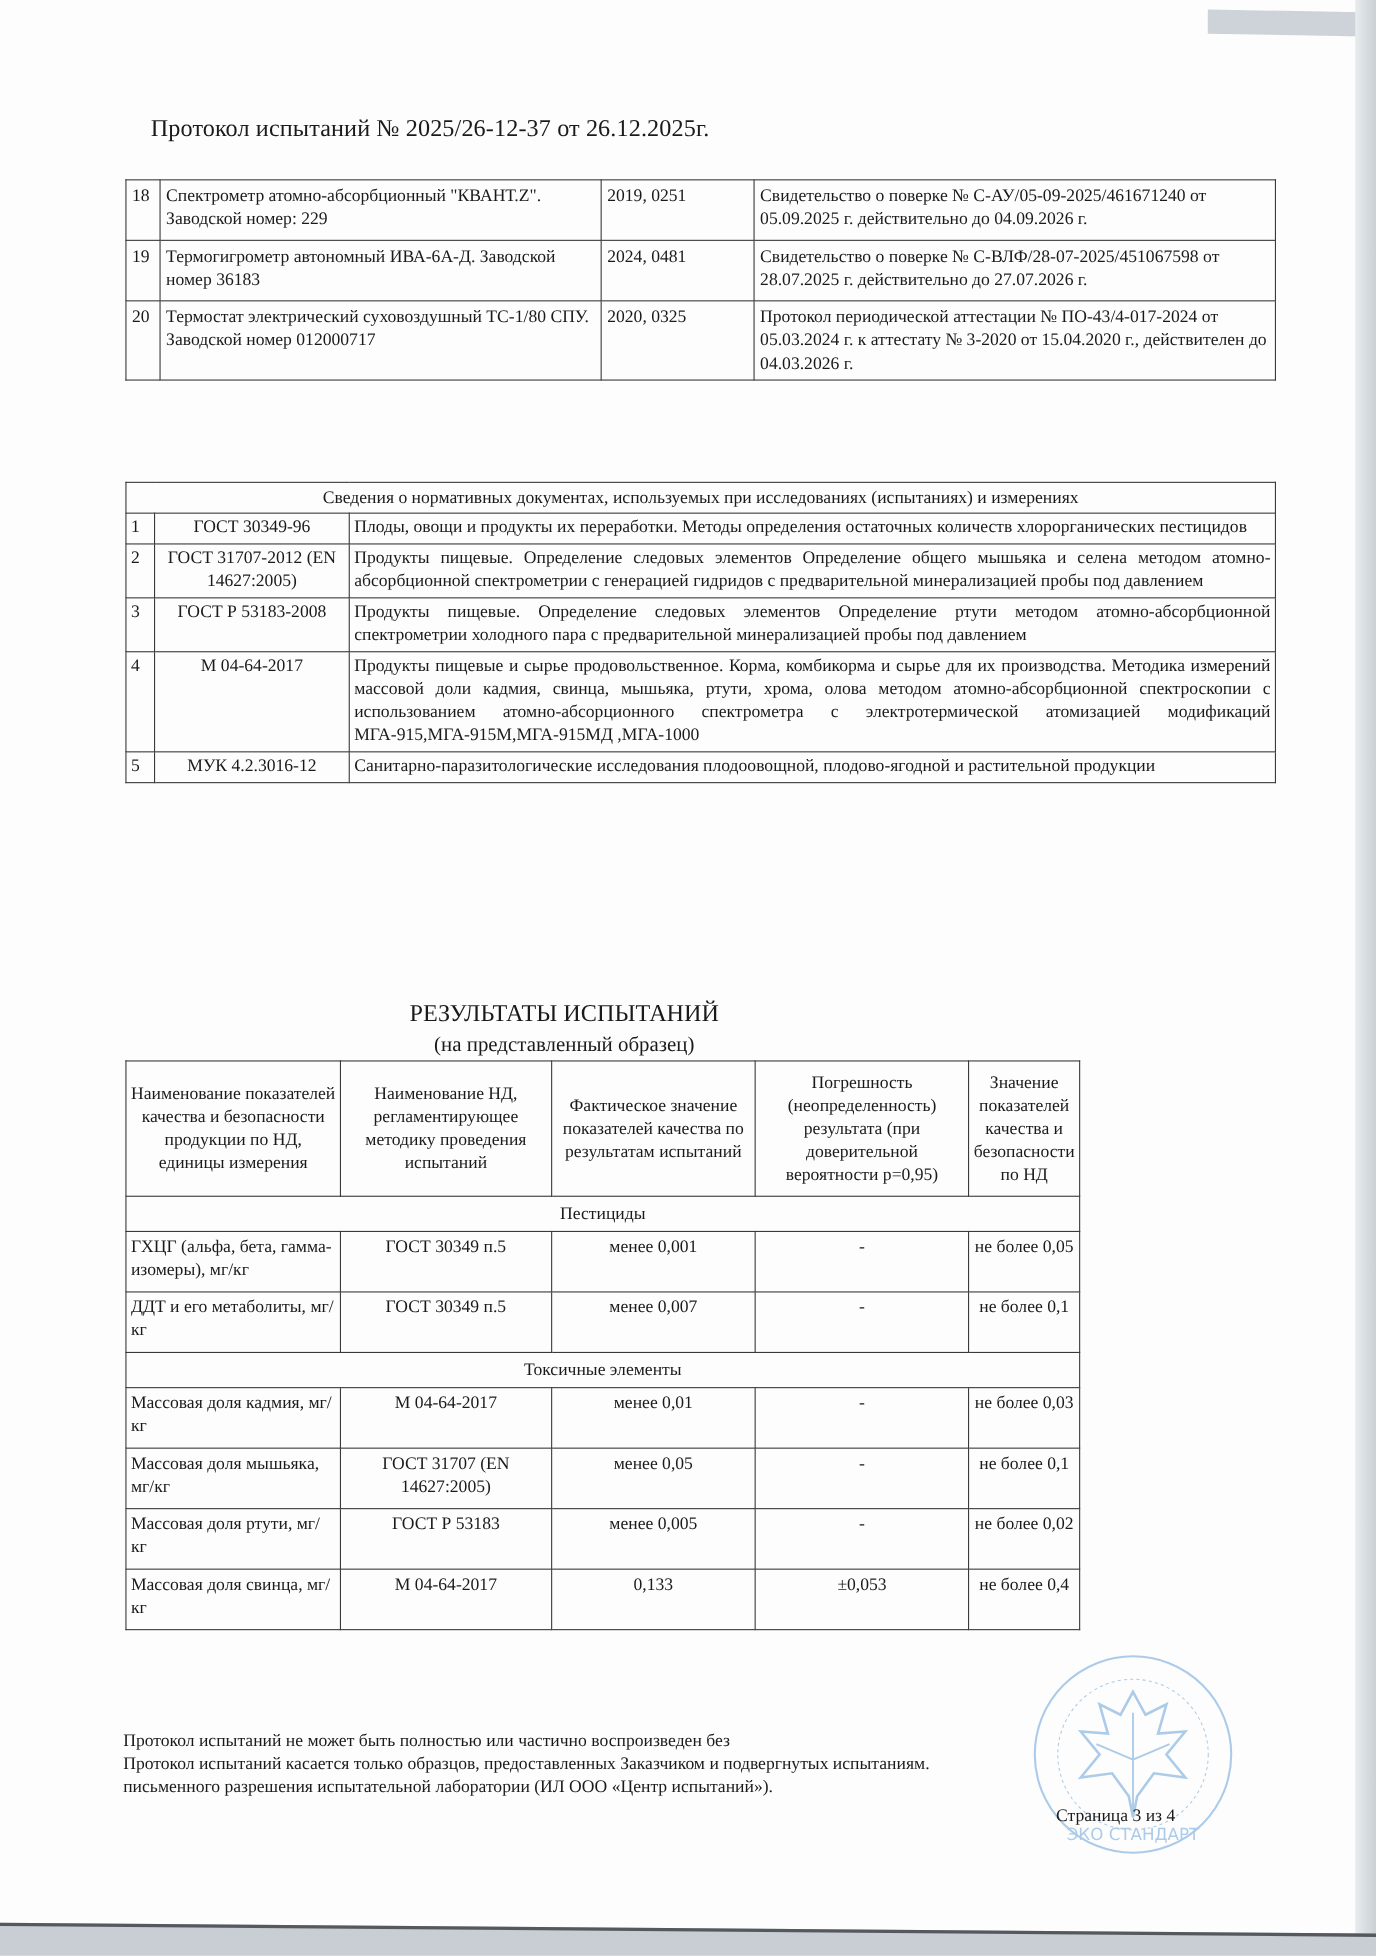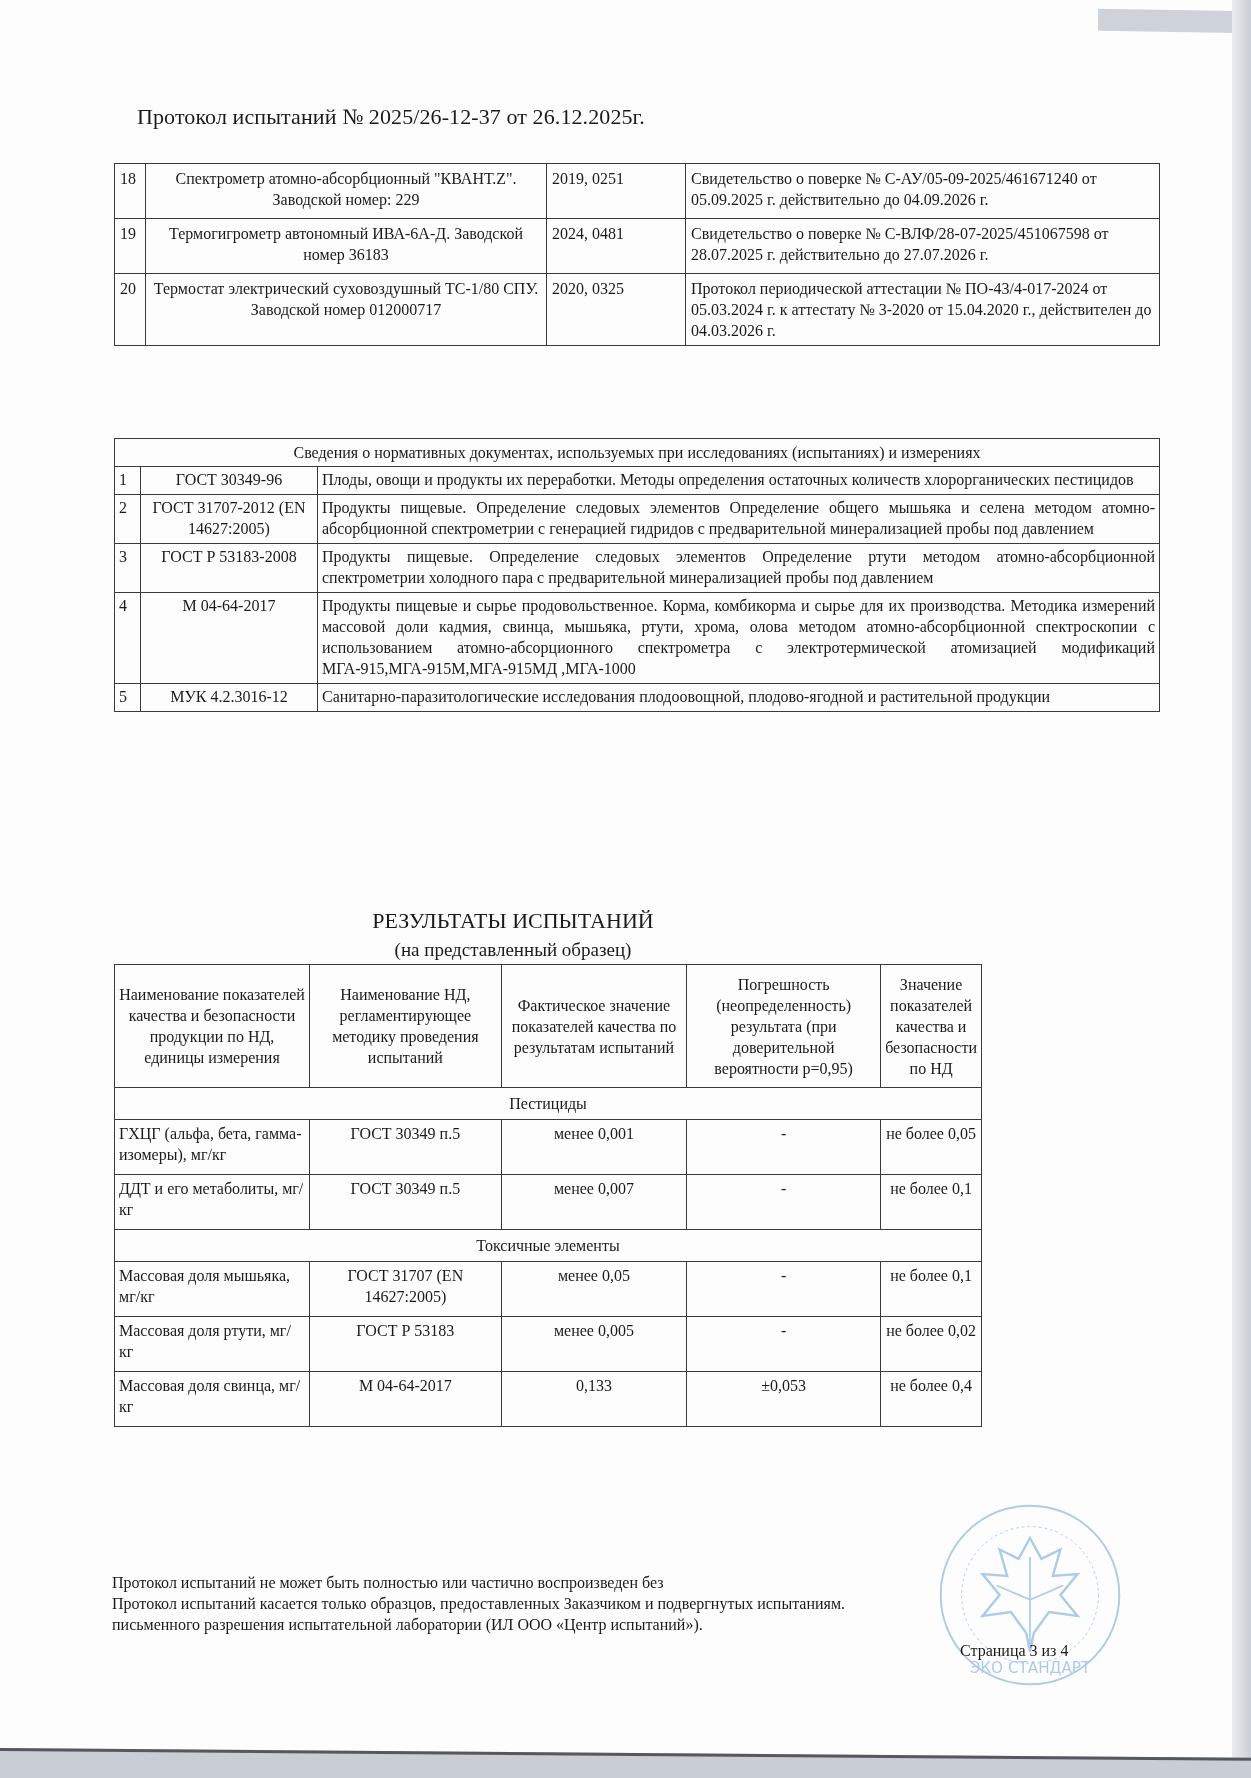--- a/index.html
+++ b/index.html
@@ -28,21 +28,21 @@
   }
   table { border-collapse: collapse; position: absolute; padding-left: 20px; }
   td, th {
     border: 1px solid #3a3a3a; vertical-align: top;
     font-size: 16px; line-height: 21px; font-weight: normal;
   }
   
   #equip { left: 114px; top: 163px; width: 1046px; }
   #equip td { padding: 4px 5px 4px 5px; }
   #equip td.num { width: 20px; }
-  #equip td.name { width: 390px; text-align: center; }
+  #equip td.name { width: 390px; }
   #equip td.year { width: 128px; }
   #equip tr { height: 55px; }
   
   #norms { left: 114px; top: 438px; width: 1046px; }
   #norms td { padding: 2px 4px 4px 4px; }
   #norms td.hdr { text-align: center; padding: 3px; }
   #norms td.num { width: 17px; }
   #norms td.code { width: 168px; text-align: center; }
   #norms td.desc { text-align: justify; text-align-last: left; }
   
@@ -164,20 +164,27 @@
     <td>ДДТ и его метаболиты, мг/кг</td>
     <td class="center">ГОСТ 30349 п.5</td>
     <td class="center">менее 0,007</td>
     <td class="center">-</td>
     <td class="center">не более 0,1</td>
   </tr>
   <tr>
     <td class="section" colspan="5">Токсичные элементы</td>
   </tr>
   <tr class="data">
+    <td>Массовая доля кадмия, мг/кг</td>
+    <td class="center">М 04-64-2017</td>
+    <td class="center">менее 0,01</td>
+    <td class="center">-</td>
+    <td class="center">не более 0,03</td>
+  </tr>
+  <tr class="data">
     <td>Массовая доля мышьяка, мг/кг</td>
     <td class="center">ГОСТ 31707 (EN 14627:2005)</td>
     <td class="center">менее 0,05</td>
     <td class="center">-</td>
     <td class="center">не более 0,1</td>
   </tr>
   <tr class="data">
     <td>Массовая доля ртути, мг/кг</td>
     <td class="center">ГОСТ Р 53183</td>
     <td class="center">менее 0,005</td>

